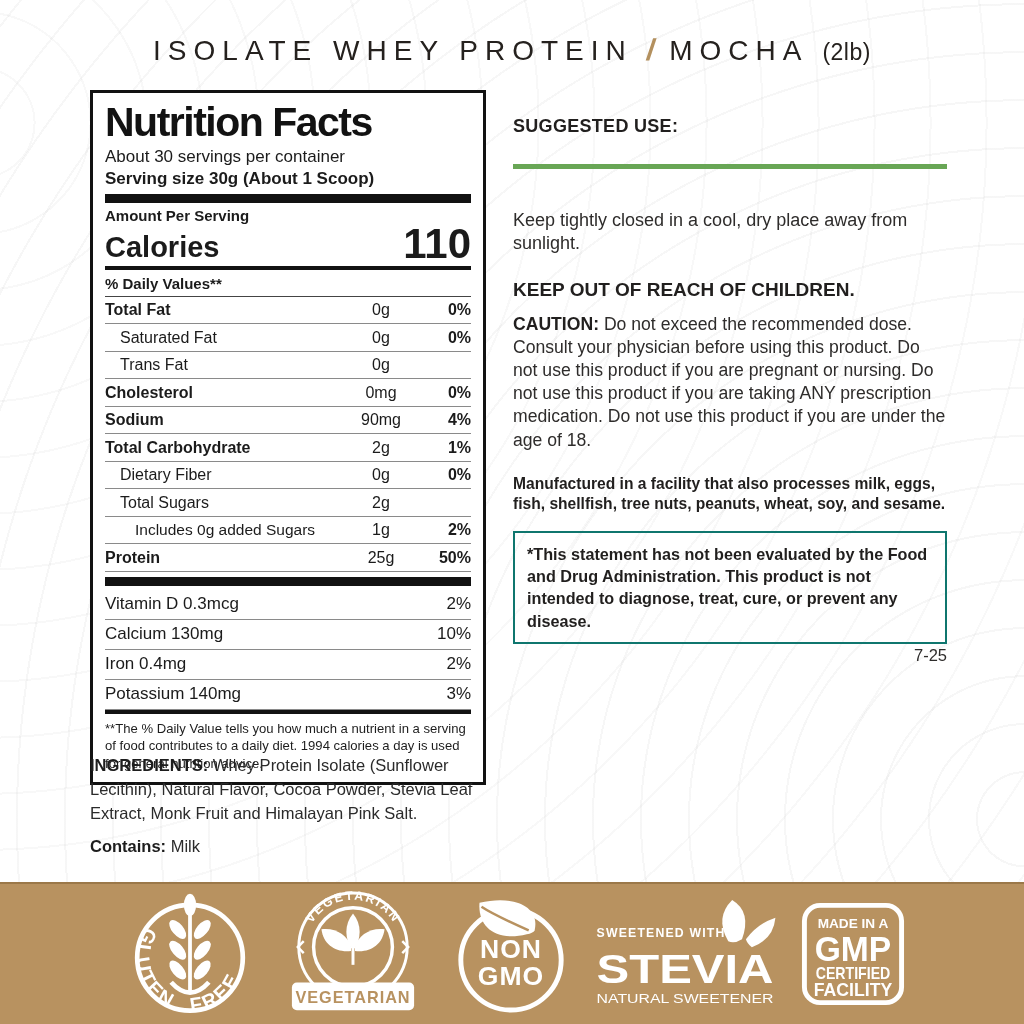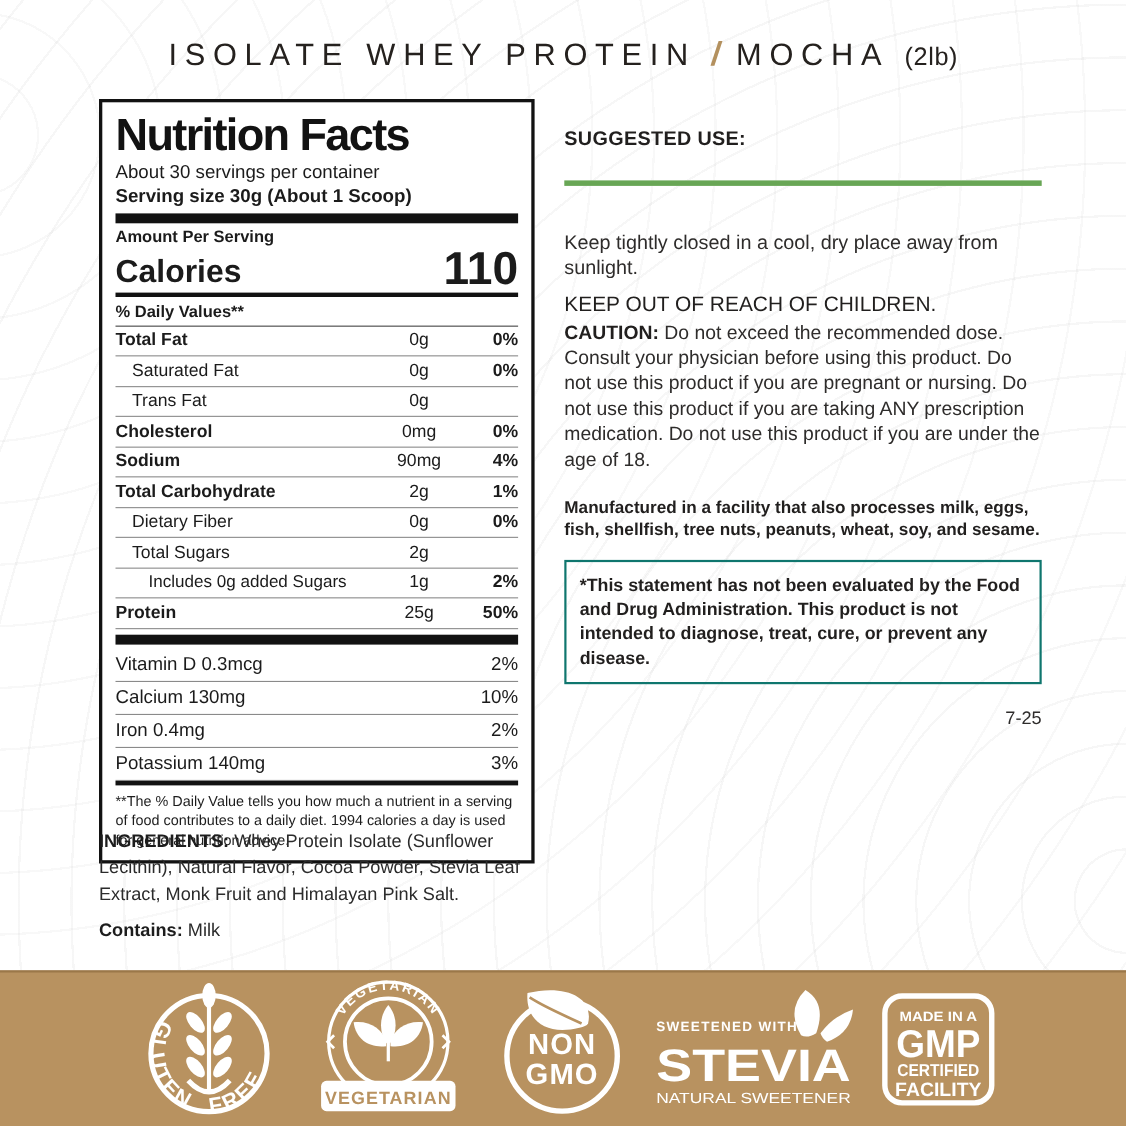--- a/index.html
+++ b/index.html
@@ -49,26 +49,26 @@
   .ingredients { position:absolute; left:90px; top:754px; width:396px; font-size:16.5px; line-height:1.45; color:#2b2b2b; }
   .ingredients b { color:#1d1d1d; }
   .contains { margin-top:9px; }
 
   
   .right-col { position:absolute; left:513px; top:116px; width:434px; color:#2e2c2b; }
   .su-head { font-size:18px; font-weight:800; letter-spacing:0.3px; color:#211f1e; }
   .su-text { font-size:23px; line-height:1.46; letter-spacing:0.2px; margin-top:8px; }
   .green-divider { height:4.5px; background:#68a655; margin-top:27px; width:100%; }
   .storage { font-size:18px; line-height:1.3; margin-top:40px; }
-  .children { font-size:19px; font-weight:400; margin-top:12px; color:#211f1e; }
-  .caution { font-size:17.6px; line-height:1.31; margin-top:2px; }
+  .children { font-size:19px; font-weight:700; margin-top:24px; color:#211f1e; }
+  .caution { font-size:17.6px; line-height:1.31; margin-top:12px; }
   .caution b { color:#211f1e; }
   .allergen { font-size:15.6px; font-weight:bold; line-height:1.3; margin-top:22px; color:#211f1e; }
   .disclaimer { border:2px solid #0f766e; padding:10px 12px; margin-top:17px; font-size:16.2px; font-weight:bold; line-height:1.37; color:#211f1e; }
-  .datecode { text-align:right; font-size:16.5px; margin-top:22px; color:#2e2c2b; }
+  .datecode { text-align:right; font-size:16.5px; margin-top:2px; color:#2e2c2b; }
 
   
   .strip { position:absolute; left:0; bottom:0; width:1024px; height:142px; background:#b89260; border-top:2px solid rgba(101,72,31,0.35); display:flex; align-items:center; justify-content:space-between; padding:0 118px 0 124px; }
   .strip svg { display:block; }
   .strip text { fill:#ffffff; font-family:"Liberation Sans", sans-serif; }
 </style>
 </head>
 <body>
 
 <div class="page">

